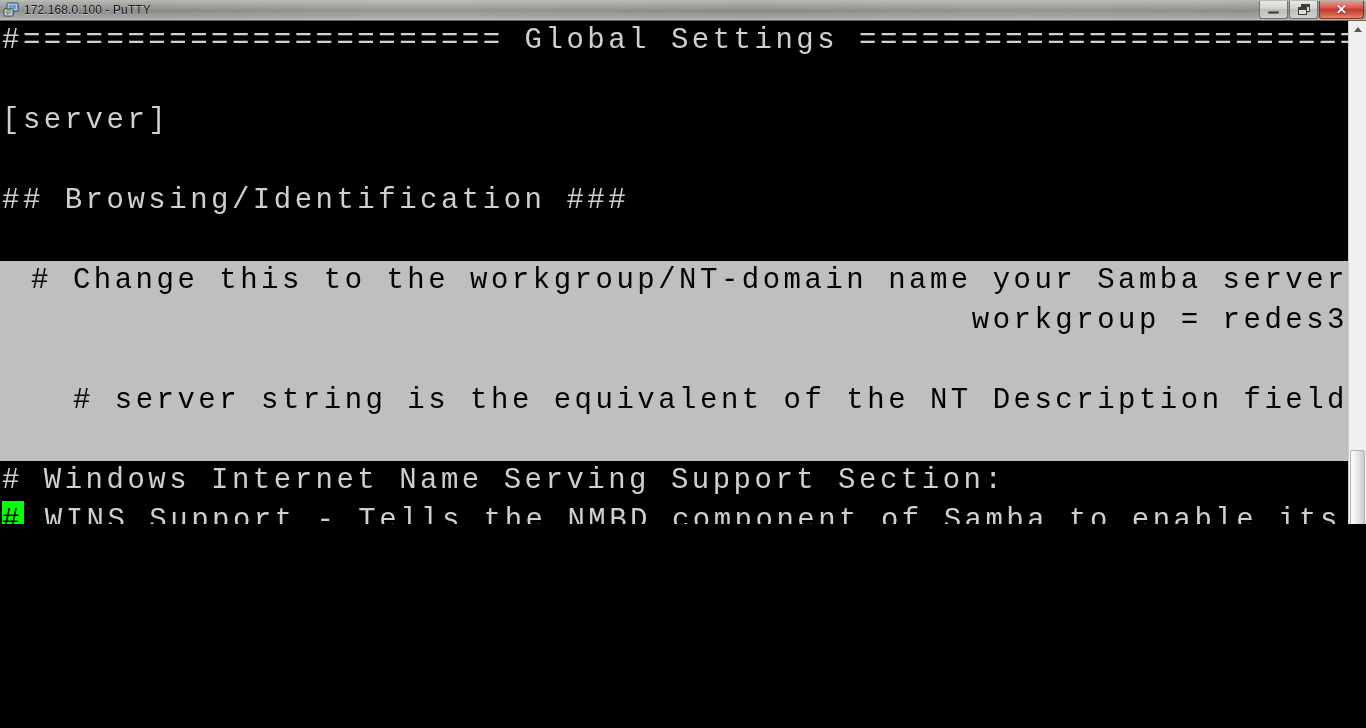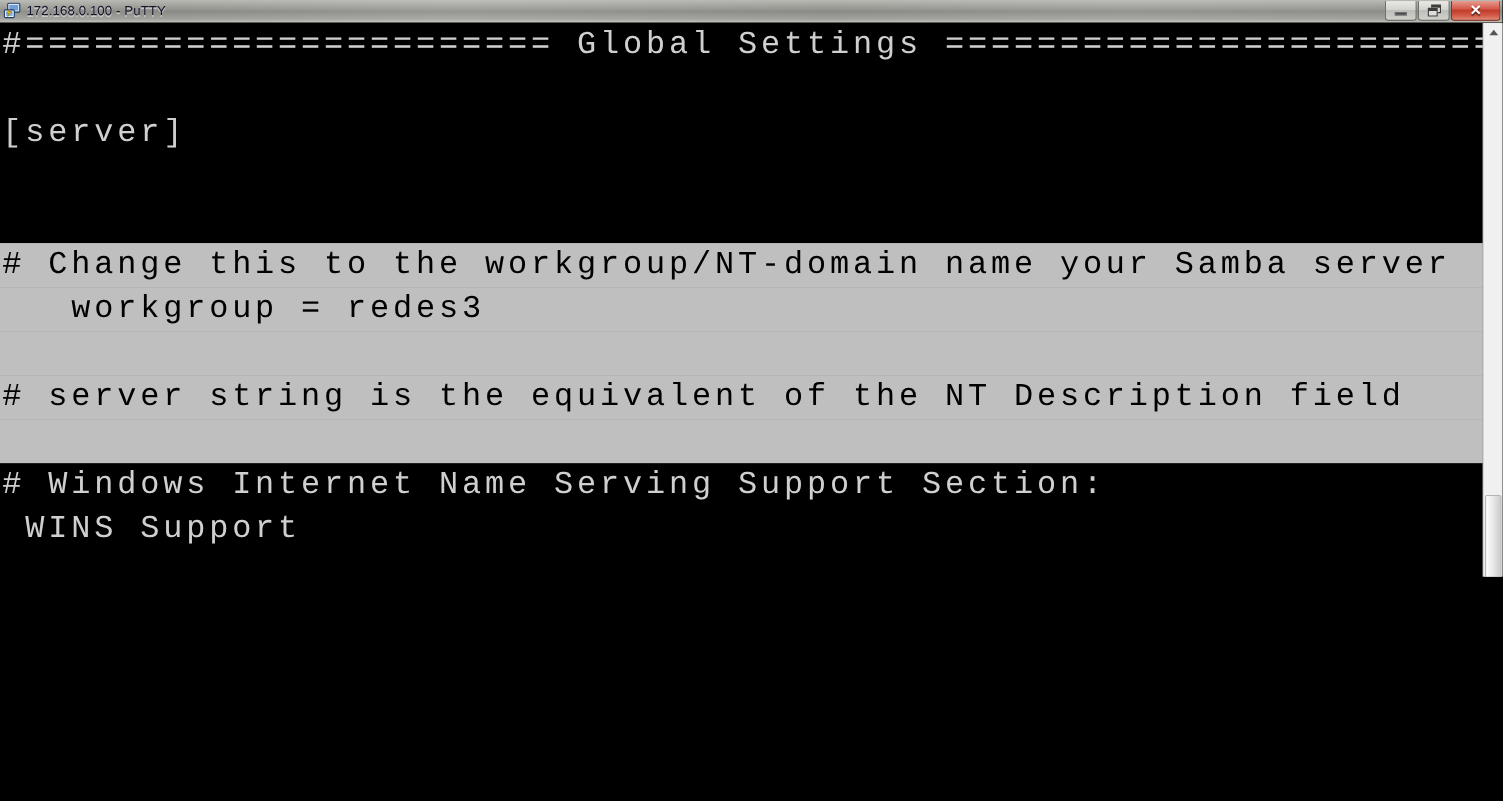--- a/index.html
+++ b/index.html
@@ -168,20 +168,21 @@
     font-size: 29px;
     letter-spacing: 3.5px;
     color: #cfcfcf;
     white-space: pre;
     padding-left: 2px;
     box-sizing: border-box;
   }
   .trow.sel {
     background: #737373;
     color: #000000;
+    text-align: right;
   }
   
   .trow.sel::before {
     content: "";
     position: absolute;
     left: 0; top: 0;
     width: 1348px;
     height: 40px;
     background: #bfbfbf;
     z-index: 0;
@@ -290,27 +291,29 @@
       </div>
     </div>
   </div>
 
   <div id="terminal">
     <div id="screen">
         <div class="trow"><span>#======================= Global Settings =========================</span></div>
         <div class="trow"><span></span></div>
         <div class="trow"><span>[server]</span></div>
         <div class="trow"><span></span></div>
+        <div class="trow"><span>## Browsing/Identification ###</span></div>
         <div class="trow"><span></span></div>
         <div class="trow sel"><span># Change this to the workgroup/NT-domain name your Samba server</span></div>
         <div class="trow sel"><span>   workgroup = redes3</span></div>
         <div class="trow sel"><span></span></div>
         <div class="trow sel"><span># server string is the equivalent of the NT Description field</span></div>
         <div class="trow sel"><span></span></div>
         <div class="trow"><span># Windows Internet Name Serving Support Section:</span></div>
+        <div class="trow"><span class="cursor-cell">#</span><span> WINS Support - Tells the NMBD component of Samba to enable its</span></div>
         <div class="trow"><span> WINS Support</span></div>
       </div>
   </div>
 
   <div id="scrollbar">
     <div class="sb-arrow up">
         <i></i>
       </div>
     <div id="sb-track">
       <div id="sb-thumb">

